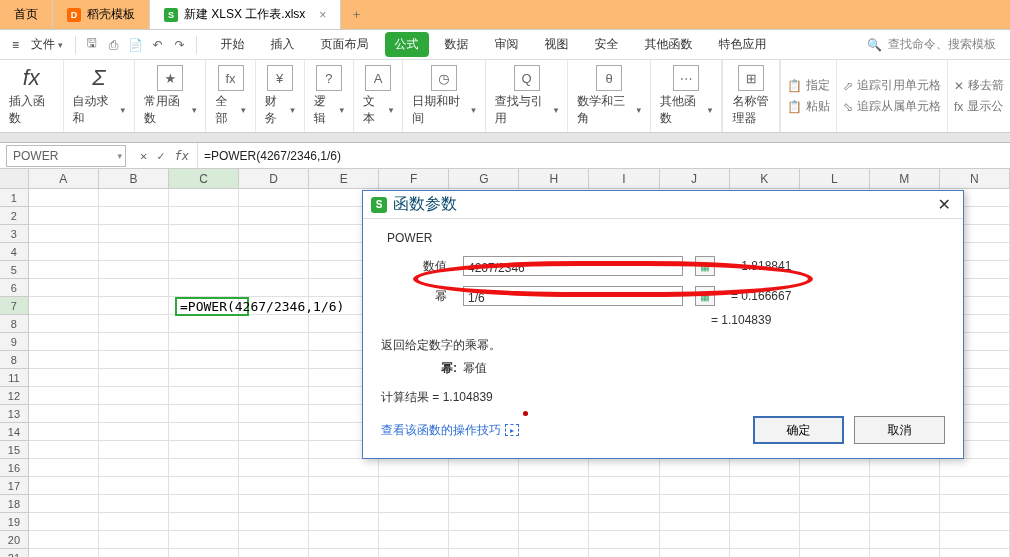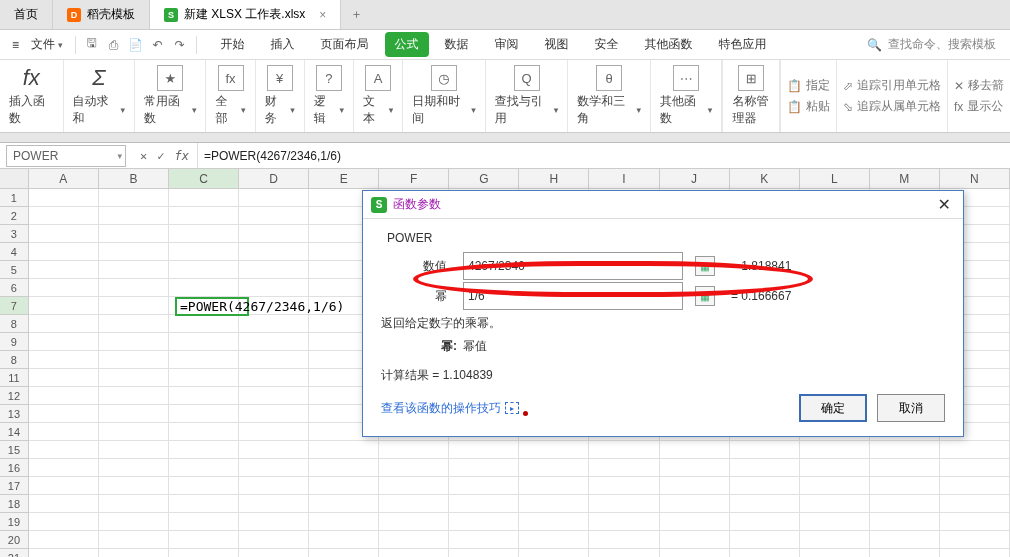--- a/index.html
+++ b/index.html
@@ -1,19 +1,19 @@
 <!DOCTYPE html>
 <html><head>
 <meta charset="utf-8">
 <style>
 * { margin: 0; padding: 0; box-sizing: border-box; font-family: "Microsoft YaHei", Arial, sans-serif; font-size: 12px; }
 body { background: #fff; width: 1010px; height: 557px; overflow: hidden; position: relative; }
 
 
-.tab-bar { height: 30px; background: #e5e5e5; display: flex; align-items: stretch; border-bottom: 1px solid #ccc; }
+.tab-bar { height: 30px; background: #fdba74; display: flex; align-items: stretch; border-bottom: 1px solid #ccc; }
 .tab { display: flex; align-items: center; padding: 0 14px; gap: 6px; border-right: 1px solid #d0d0d0; cursor: pointer; }
 .tab.active { background: #fff; }
 .tab .icon-sq { width: 14px; height: 14px; display: inline-flex; align-items: center; justify-content: center; border-radius: 2px; color: #fff; font-size: 9px; font-weight: bold; }
 .tab .close { color: #888; margin-left: 8px; }
 .newtab { width: 30px; display: flex; align-items: center; justify-content: center; color: #666; }
 
 
 .menu-row { height: 30px; background: #fff; display: flex; align-items: center; padding: 0 8px; gap: 4px; border-bottom: 1px solid #ddd; }
 .menu-row .hamburger, .menu-row .file-btn { display: flex; align-items: center; gap: 3px; color: #333; padding: 2px 4px; }
 .menu-row .sep { width: 1px; height: 18px; background: #ddd; margin: 0 4px; }
@@ -57,39 +57,39 @@
 .rh { width: 30px; background: #f3f3f3; border-right: 1px solid #ccc; border-bottom: 1px solid #ccc; text-align: center; color: #555; font-size: 11px; line-height: 18px; }
 .rh.sel { background: #d8ead8; }
 .cell { width: 73px; border-right: 1px solid #e0e0e0; border-bottom: 1px solid #e0e0e0; }
 .active-cell-border { position: absolute; border: 2px solid #2ea83a; pointer-events: none; }
 .cell-content { position: absolute; font-family: Consolas, monospace; font-size: 13px; color: #000; white-space: nowrap; }
 
 
 .dialog { position: absolute; left: 362px; top: 190px; width: 602px; border: 1px solid #4a7dbf; background: #fff; box-shadow: 2px 2px 8px rgba(0,0,0,0.25); }
 .dlg-title { height: 28px; background: #fff; display: flex; align-items: center; padding: 0 8px; border-bottom: 1px solid #ddd; }
 .dlg-title .ico { width: 16px; height: 16px; background: #2ea83a; border-radius: 3px; color: #fff; font-size: 10px; display: flex; align-items: center; justify-content: center; margin-right: 6px; font-weight: bold; }
-.dlg-title .ttl { flex: 1; font-size: 12px; color: #a21caf; }
+.dlg-title .ttl { flex: 1; font-size: 16px; color: #0c4a6e; }
 .dlg-title .close { color: #333; font-size: 16px; cursor: pointer; padding: 0 4px; }
 .dlg-body { padding: 10px 18px 14px 18px; font-size: 12px; color: #333; }
 .fn-name { font-size: 12px; padding: 2px 0 8px 6px; }
 .arg-row { display: flex; align-items: center; height: 26px; gap: 12px; margin-bottom: 4px; }
 .arg-row .albl { width: 70px; text-align: right; padding-right: 4px; }
-.arg-row .ainput { width: 220px; height: 28px; border: 1px solid #999; padding: 0 4px; font-family: Consolas, monospace; font-size: 12px; display: flex; align-items: center; background: #fff; }
+.arg-row .ainput { width: 220px; height: 20px; border: 1px solid #999; padding: 0 4px; font-family: Consolas, monospace; font-size: 12px; display: flex; align-items: flex-end; background: #fff; }
 .arg-row .ref-btn { width: 20px; height: 20px; border: 1px solid #999; background: #f6f6f6; display: flex; align-items: center; justify-content: center; font-size: 10px; color: #3a6; }
 .arg-row .aval { margin-left: 4px; color: #333; text-align: center; }
 .result-row { padding-left: 330px; margin: 4px 0 10px 0; }
 .desc { margin: 6px 0; }
 .param-desc { padding-left: 60px; margin-bottom: 12px; }
 .param-desc b { font-weight: bold; margin-right: 6px; }
 .calc-result { margin: 6px 0 10px 0; }
 .dlg-footer { display: flex; align-items: center; }
 .help-link { color: #2c6cd6; display: flex; align-items: center; gap: 4px; cursor: pointer; }
 .help-link .vid { border: 1px dashed #2c6cd6; width: 14px; height: 12px; display: inline-flex; align-items: center; justify-content: center; font-size: 8px; }
 .btns { margin-left: auto; display: flex; gap: 10px; }
-.btns button { width: 68px; height: 28px; border: 1px solid #888; background: #f3f3f3; cursor: pointer; font-size: 12px; }
+.btns button { width: 91px; height: 28px; border: 1px solid #888; background: #f3f3f3; cursor: pointer; font-size: 12px; }
 .btns button.primary { border: 2px solid #3b6db5; }
 
 .red-oval { position: absolute; border: 5px solid #e11; border-radius: 50% / 60%; pointer-events: none; }
 .red-dot { position: absolute; width: 5px; height: 5px; background: #b00; border-radius: 50%; }
 </style>
 </head>
 <body>
 
 <div class="tab-bar">
   <div class="tab">
@@ -623,20 +623,21 @@
 
     <div class="arg-row">
       <div class="albl">幂</div>
       <div class="ainput">
           <span>1/6</span>
         </div>
       <div class="ref-btn">▦</div>
       <div class="aval">= 0.166667</div>
     </div>
 
+    <div class="result-row">= 1.104839</div>
 
     <div class="desc">返回给定数字的乘幂。</div>
     <div class="param-desc"><b>幂:</b><span>幂值</span></div>
 
     <div class="calc-result"><span>计算结果 = </span><span>1.104839</span></div>
 
     <div class="dlg-footer">
       <div class="help-link">
         <span>查看该函数的操作技巧</span>
         <span class="vid">▸</span>

